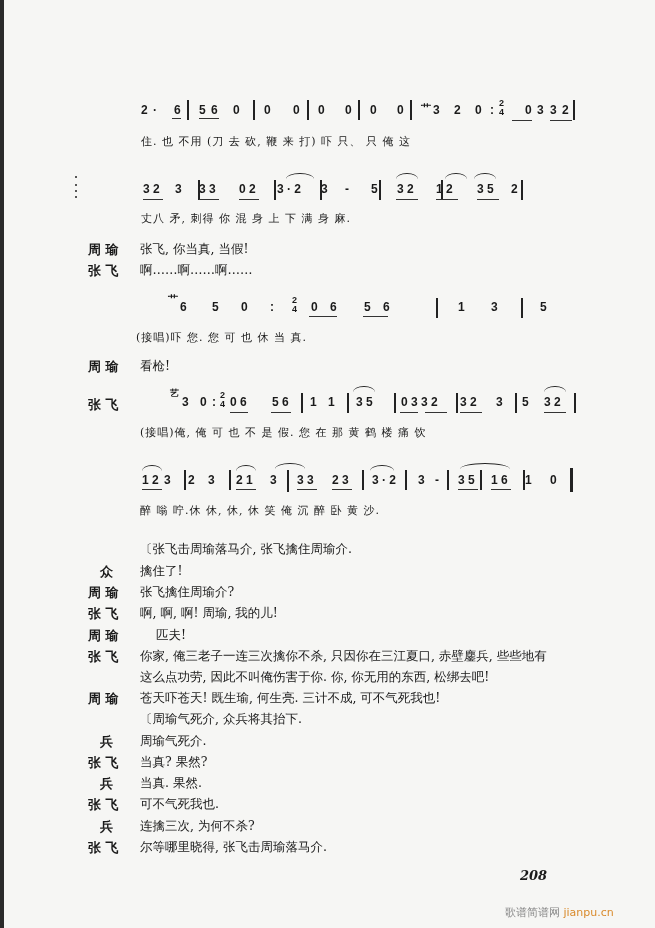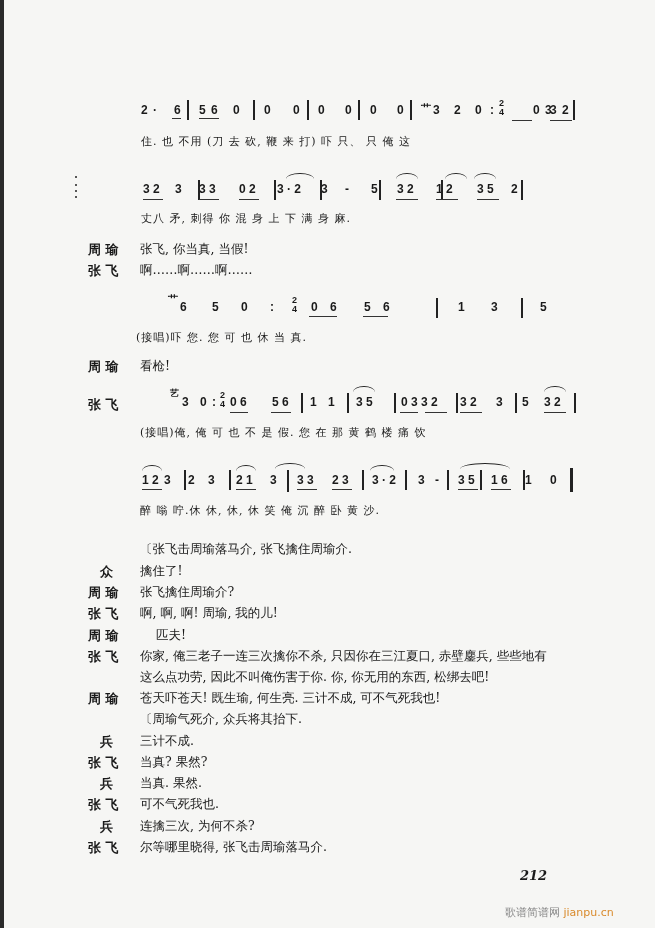--- a/index.html
+++ b/index.html
@@ -39,21 +39,21 @@
     <span style="position:absolute;left:177px">0</span>
     <span style="position:absolute;left:204px">0</span>
     <span style="position:absolute;left:229px">0</span>
     <span style="position:absolute;left:256px">0</span>
     <span style="position:absolute;left:280px;font-size:10px;top:-2px">艹</span>
     <span style="position:absolute;left:292px">3</span>
     <span style="position:absolute;left:313px">2</span>
     <span style="position:absolute;left:334px">0</span>
     <span style="position:absolute;left:349px">:</span>
     <span style="position:absolute;left:358px;font-size:9px;top:-4px;line-height:9px;text-align:center">2<br>4</span>
-    <span style="position:absolute;left:392px">0 3</span>
+    <span style="position:absolute;left:384px">0 3</span>
     <span style="position:absolute;left:409px">3 2</span>
   </div>
   <div class="bar" style="left:187px;top:100px;height:20px"></div>
   <div class="bar" style="left:253px;top:100px;height:20px"></div>
   <div class="bar" style="left:307px;top:100px;height:20px"></div>
   <div class="bar" style="left:358px;top:100px;height:20px"></div>
   <div class="bar" style="left:410px;top:100px;height:20px"></div>
   <div class="bar" style="left:573px;top:100px;height:20px"></div>
   <div class="ul" style="left:172px;top:118px;width:9px"></div>
   <div class="ul" style="left:199px;top:118px;width:20px"></div>
@@ -228,32 +228,32 @@
 <div class="spk" style="left:88px;top:648px">张 飞</div>
 <div class="txt" style="left:140px;top:648px">你家, 俺三老子一连三次擒你不杀, 只因你在三江夏口, 赤壁鏖兵, 些些地有</div>
 <div class="txt" style="left:140px;top:669px">这么点功劳, 因此不叫俺伤害于你. 你, 你无用的东西, 松绑去吧!</div>
 
 <div class="spk" style="left:88px;top:690px">周 瑜</div>
 <div class="txt" style="left:140px;top:690px">苍天吓苍天! 既生瑜, 何生亮. 三计不成, 可不气死我也!</div>
 
 <div class="txt" style="left:140px;top:711px">〔周瑜气死介, 众兵将其抬下.</div>
 
 <div class="spk" style="left:100px;top:733px">兵</div>
-<div class="txt" style="left:140px;top:733px">三计不成.</div>
+<div class="txt" style="left:140px;top:733px">周瑜气死介.</div>
 
 <div class="spk" style="left:88px;top:754px">张 飞</div>
 <div class="txt" style="left:140px;top:754px">当真? 果然?</div>
 
 <div class="spk" style="left:100px;top:775px">兵</div>
 <div class="txt" style="left:140px;top:775px">当真. 果然.</div>
 
 <div class="spk" style="left:88px;top:796px">张 飞</div>
 <div class="txt" style="left:140px;top:796px">可不气死我也.</div>
 
 <div class="spk" style="left:100px;top:818px">兵</div>
 <div class="txt" style="left:140px;top:818px">连擒三次, 为何不杀?</div>
 
 <div class="spk" style="left:88px;top:839px">张 飞</div>
 <div class="txt" style="left:140px;top:839px">尔等哪里晓得, 张飞击周瑜落马介.</div>
 
-<div class="pagenum">212</div>
+<div class="pagenum">208</div>
 
 <div class="wm"><span style="color:#888">歌谱简谱网</span> <span>jianpu.cn</span></div>
 
 </body></html>

